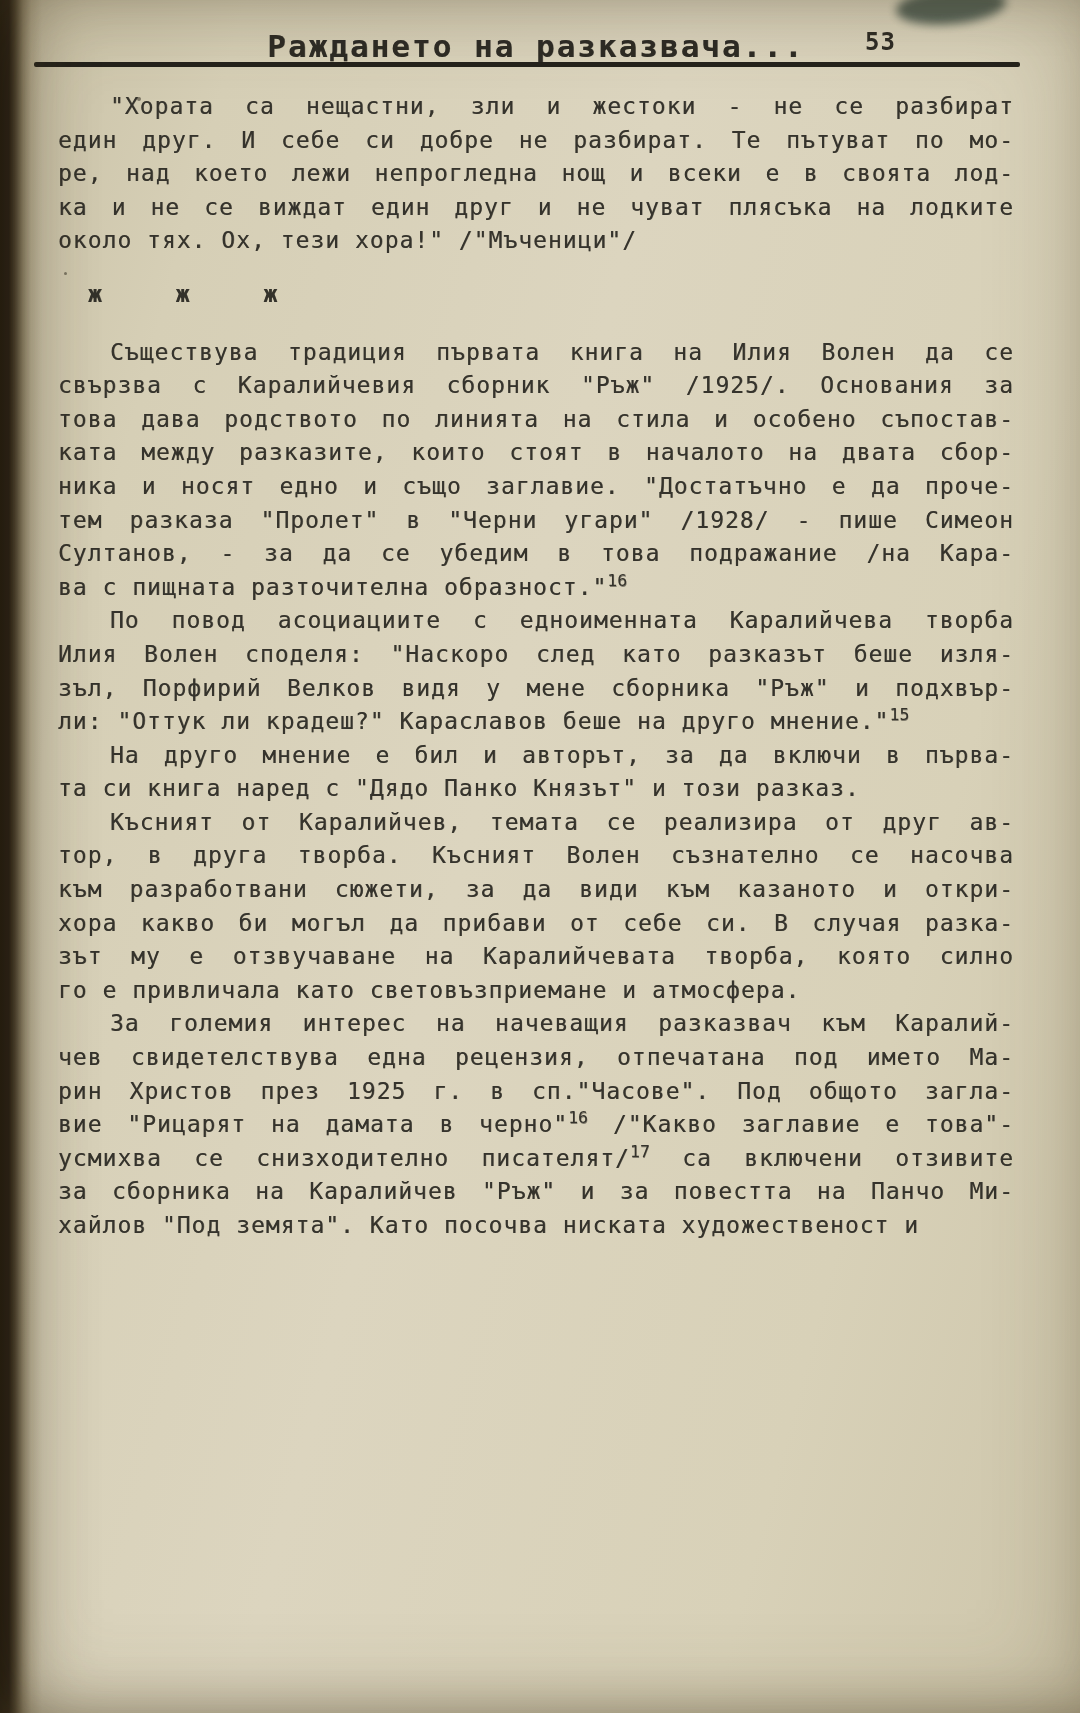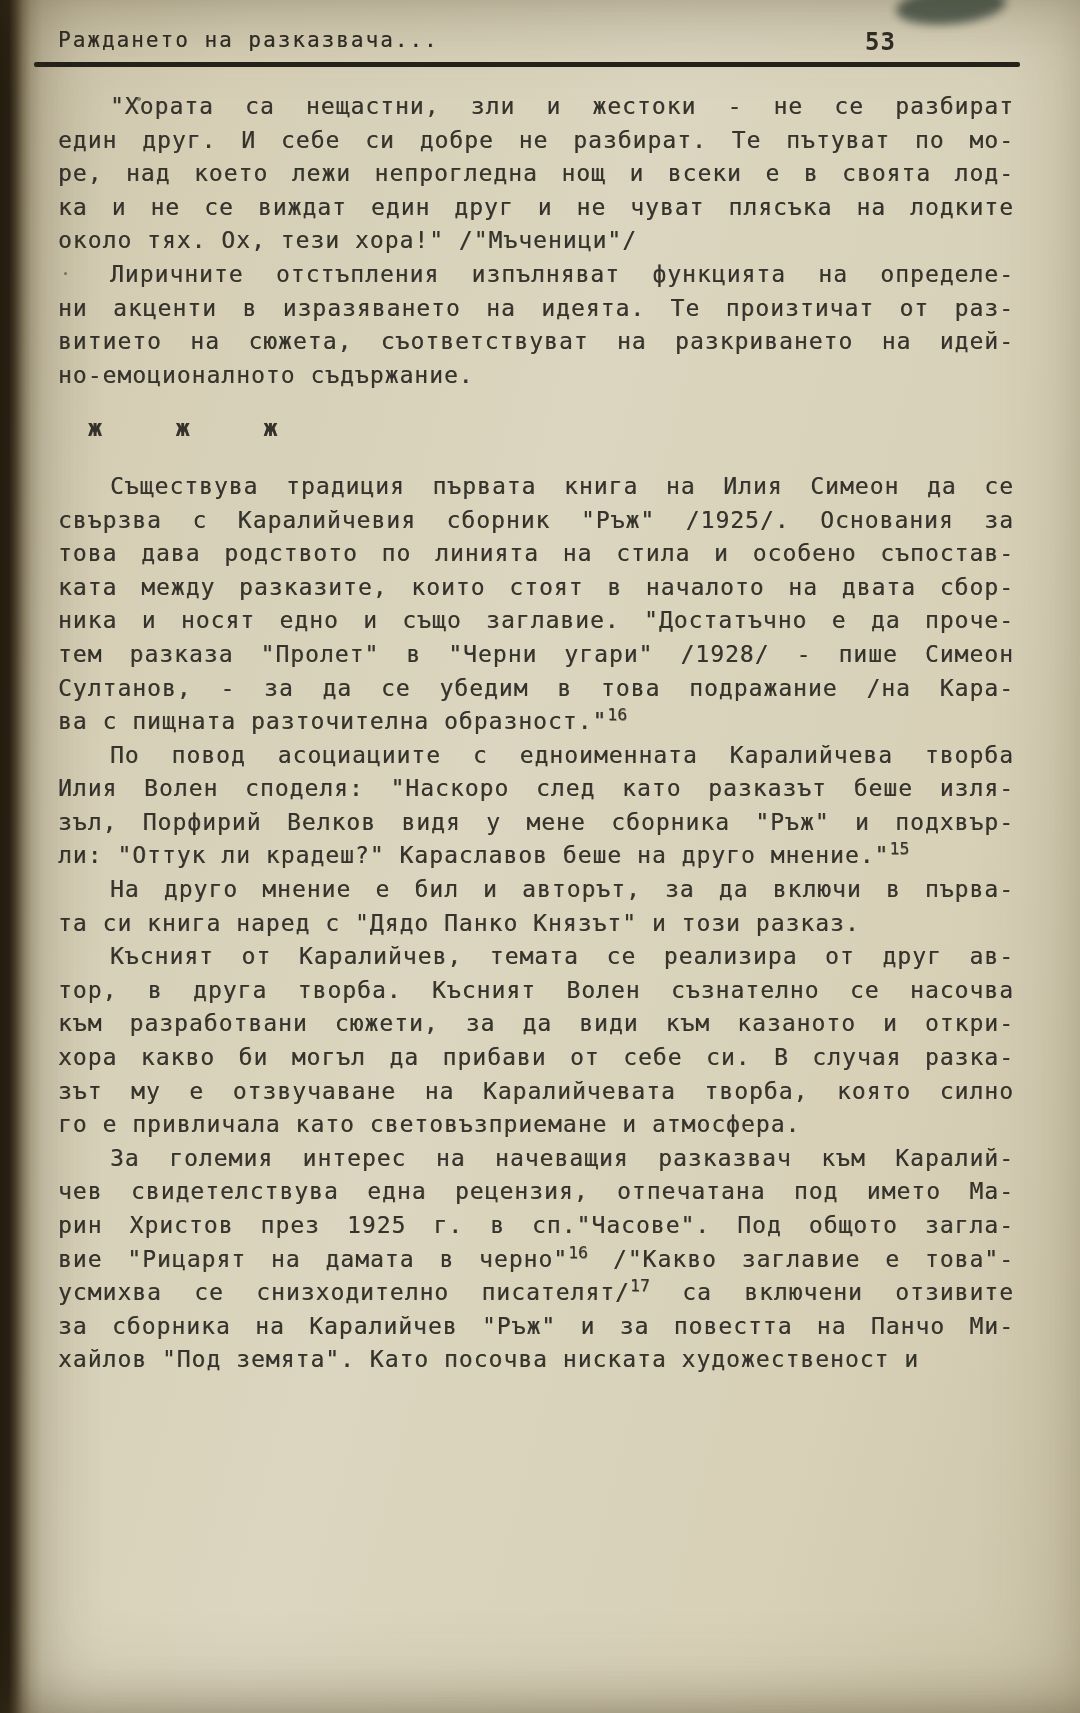--- a/index.html
+++ b/index.html
@@ -25,21 +25,21 @@
     position:absolute; top:-12px; left:896px; width:110px; height:36px;
     background:#47564c; border-radius:50%; filter:blur(5px); opacity:.9; transform:rotate(-5deg);
   }
   .speck { position:absolute; background:rgba(55,50,38,.55); border-radius:50%; }
   .speck.s1 { left:137px; top:97px;  width:4px; height:4px; }
   .speck.s2 { left:64px;  top:272px; width:3px; height:3px; }
   .speck.s3 { left:90px;  top:521px; width:4px; height:4px; }
 
   .header { position:absolute; top:28px; left:58px; right:66px; height:34px; }
   .header-title {
-    font-size:21px; font-weight:normal; letter-spacing:2px; color:#2d2b25;
+    text-align:center; font-size:31px; font-weight:bold; letter-spacing:2px; color:#2d2b25;
     text-shadow:0.4px 0.3px 0.5px rgba(45,43,37,.5);
   }
   .page-number {
     position:absolute; right:118px; top:0; font-size:24px; font-weight:bold; letter-spacing:1px; color:#2d2b25;margin-left:48px;
   }
   .rule {
     position:absolute; top:62px; left:34px; right:60px; height:5px;
     background:#23211b; border-radius:2px;
   }
 
@@ -74,29 +74,23 @@
   <div class="rule"></div>
 
   <div class="body-text">
       <div class="para">
         <div class="line first">"Хората са нещастни, зли и жестоки - не се разбират</div>
         <div class="line">един друг. И себе си добре не разбират. Те пътуват по мо-</div>
         <div class="line">ре, над което лежи непрогледна нощ и всеки е в своята лод-</div>
         <div class="line">ка и не се виждат един друг и не чуват плясъка на лодките</div>
         <div class="line last">около тях. Ох, тези хора!" /"Мъченици"/</div>
       </div>
-      <div class="para">
-        <div class="line first">Лиричните отстъпления изпълняват функцията на определе-</div>
-        <div class="line">ни акценти в изразяването на идеята. Те произтичат от раз-</div>
-        <div class="line">витието на сюжета, съответствуват на разкриването на идей-</div>
-        <div class="line last">но-емоционалното съдържание.</div>
-      </div>
       <div class="separator">ж ж ж</div>
       <div class="para">
-        <div class="line first">Съществува традиция първата книга на Илия Симеон да се</div>
+        <div class="line first">Съществува традиция първата книга на Илия Волен да се</div>
         <div class="line">свързва с Каралийчевия сборник "Ръж" /1925/. Основания за</div>
         <div class="line">това дава родството по линията на стила и особено съпостав-</div>
         <div class="line">ката между разказите, които стоят в началото на двата сбор-</div>
         <div class="line">ника и носят едно и също заглавие. "Достатъчно е да проче-</div>
         <div class="line">тем разказа "Пролет" в "Черни угари" /1928/ - пише Симеон</div>
         <div class="line">Султанов, - за да се убедим в това подражание /на Кара-</div>
         <div class="line last">ва с пищната разточителна образност."<sup>16</sup></div>
       </div>
       <div class="para">
         <div class="line first">По повод асоциациите с едноименната Каралийчева творба</div>

